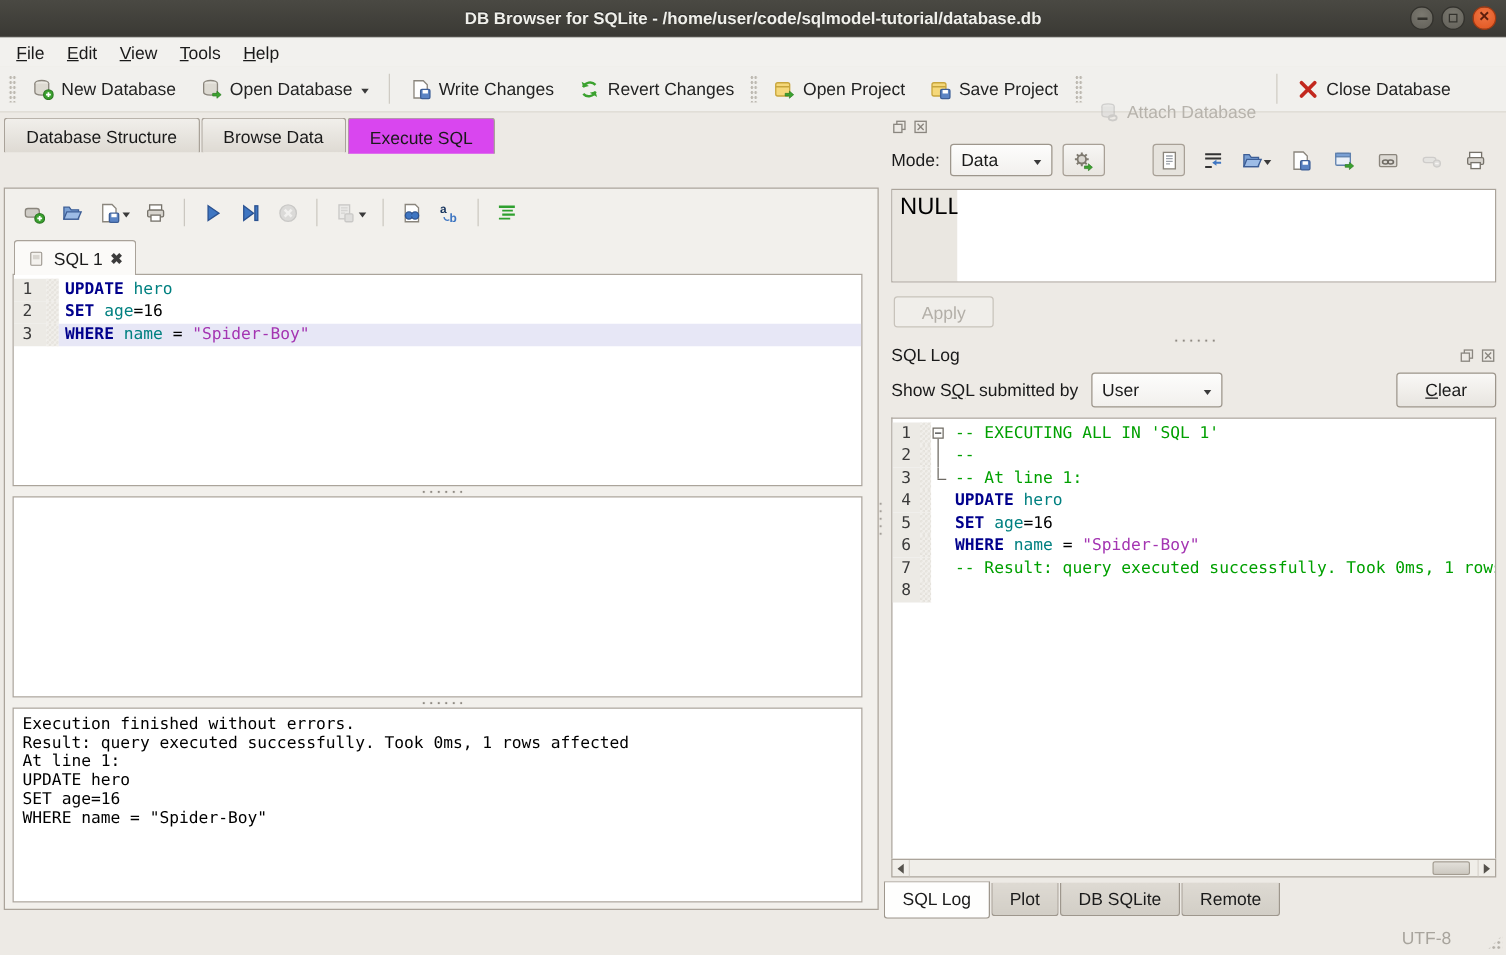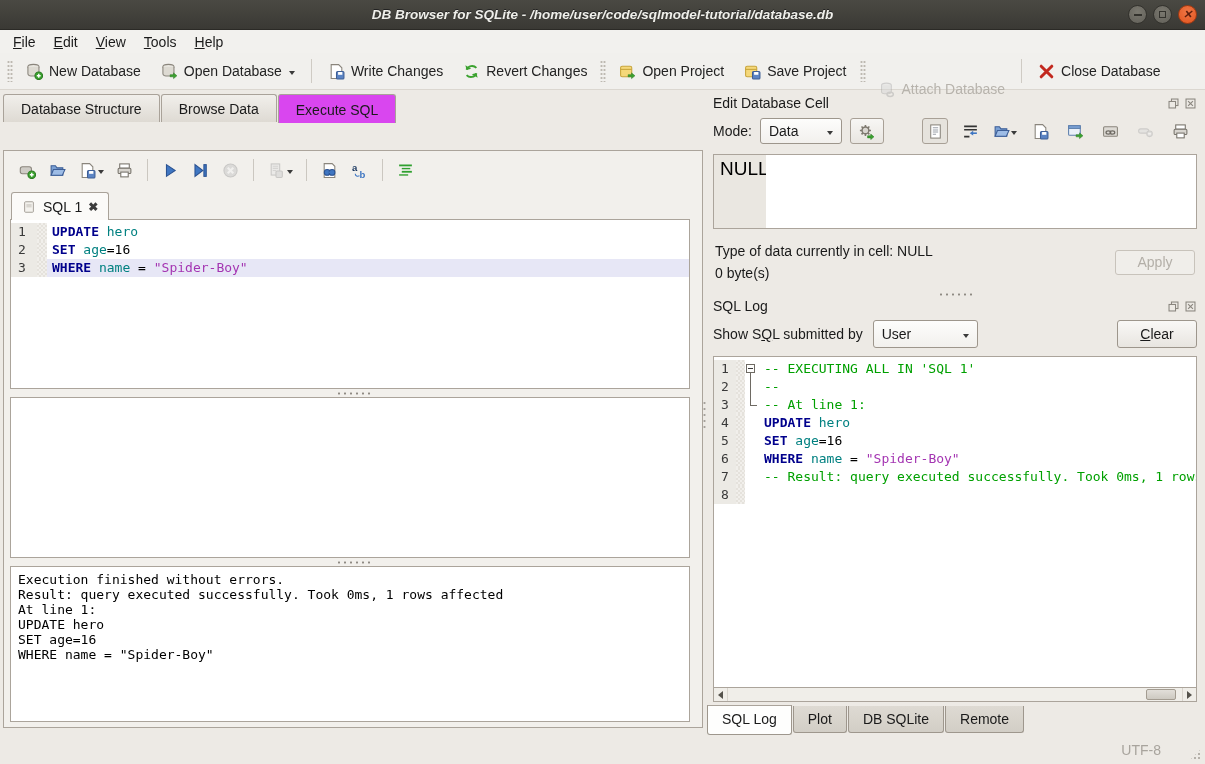--- a/index.html
+++ b/index.html
@@ -2,21 +2,21 @@
 <html><head>
 <meta charset="utf-8">
 <style>
   * { margin:0; padding:0; box-sizing:border-box; }
   html,body { width:1205px; height:764px; overflow:hidden; }
   body { font-family:"Liberation Sans", sans-serif; background:#EDEAE5; position:relative; color:#1a1a1a; }
 
   
   .titlebar { position:absolute; left:0; top:0; width:1205px; height:30px;
     background:linear-gradient(#4A4943,#3A3934); border-bottom:1px solid #2B2A26;
-    display:flex; align-items:center; justify-content:center;font-style:italic; }
+    display:flex; align-items:center; justify-content:center; }
   .titlebar .title { color:#EFEFEA; font-weight:bold; font-size:13.5px; text-shadow:0 -1px 0 #222; }
   .win-controls { position:absolute; right:8px; top:5px; display:flex; gap:6px; }
   .win-btn { width:19px; height:19px; border-radius:50%; background:radial-gradient(circle at 50% 35%, #7B7970, #615F58);
     border:1px solid #33322D; display:flex; align-items:center; justify-content:center; }
   .win-btn.close { background:radial-gradient(circle at 50% 35%, #F07746, #E0541E); border-color:#A33A12; }
   .win-glyph-min { width:8px; height:2px; background:#33322D; }
   .win-glyph-max { width:7px; height:7px; border:1.5px solid #33322D; }
   .win-glyph-x { color:#5E1E0C; font-size:11px; font-weight:bold; line-height:1; }
 
   
@@ -413,21 +413,20 @@
         <div>WHERE name = "Spider-Boy"</div>
       </div>
   </div>
 </div>
 
 <div class="v-splitter-dots"></div>
 
 <div class="main-right">
 
   <div class="panel-header">
-    <span class="panel-title">Edit Database Cell</span>
     <span class="dock-icons">
       <span class="icon">
           <svg width="13" height="13" viewBox="0 0 16 16">
             <rect x="5.5" y="2.5" width="8" height="8" fill="none" stroke="#8A867F" stroke-width="1.3"></rect>
             <rect x="2.5" y="5.5" width="8" height="8" fill="#EDEAE5" stroke="#8A867F" stroke-width="1.3"></rect>
           </svg>
         </span>
       <span class="icon">
           <svg width="13" height="13" viewBox="0 0 16 16">
             <rect x="2.5" y="2.5" width="11" height="11" fill="none" stroke="#8A867F" stroke-width="1.3"></rect>
@@ -526,24 +525,20 @@
         </div>
       </div>
   </div>
 
   <div class="cell-editor">
     <div class="cell-gutter">NULL</div>
     <div style="flex:1;background:#fff;"></div>
   </div>
 
   <div class="info-row">
-    <div class="info-lines">
-      <div>Type of data currently in cell: NULL</div>
-      <div>0 byte(s)</div>
-    </div>
     <div class="btn btn-apply disabled">Apply</div>
   </div>
 
   <div class="splitter" style="margin-top:6px;">
       <span class="splitter-dots"></span>
     </div>
 
   <div class="panel-header" style="padding-top:0;">
     <span class="panel-title">SQL Log</span>
     <span class="dock-icons">

